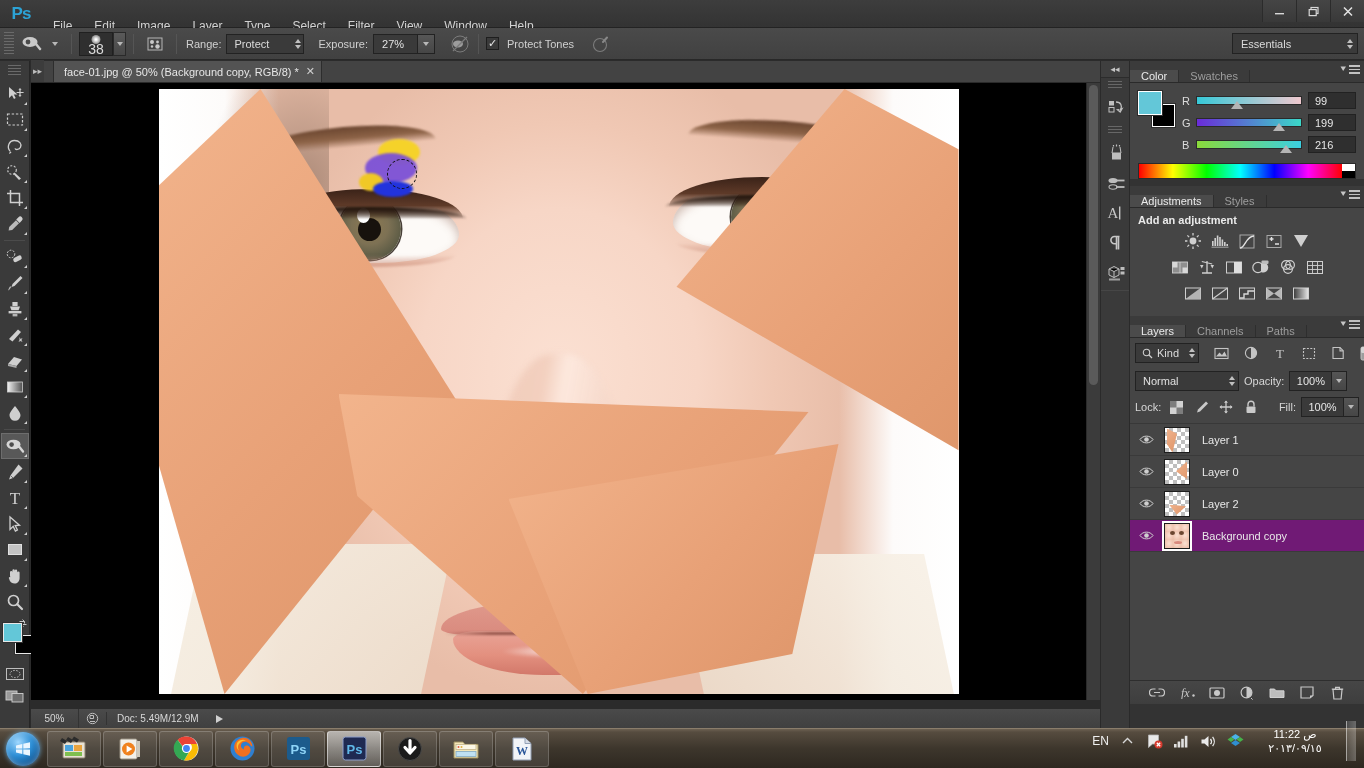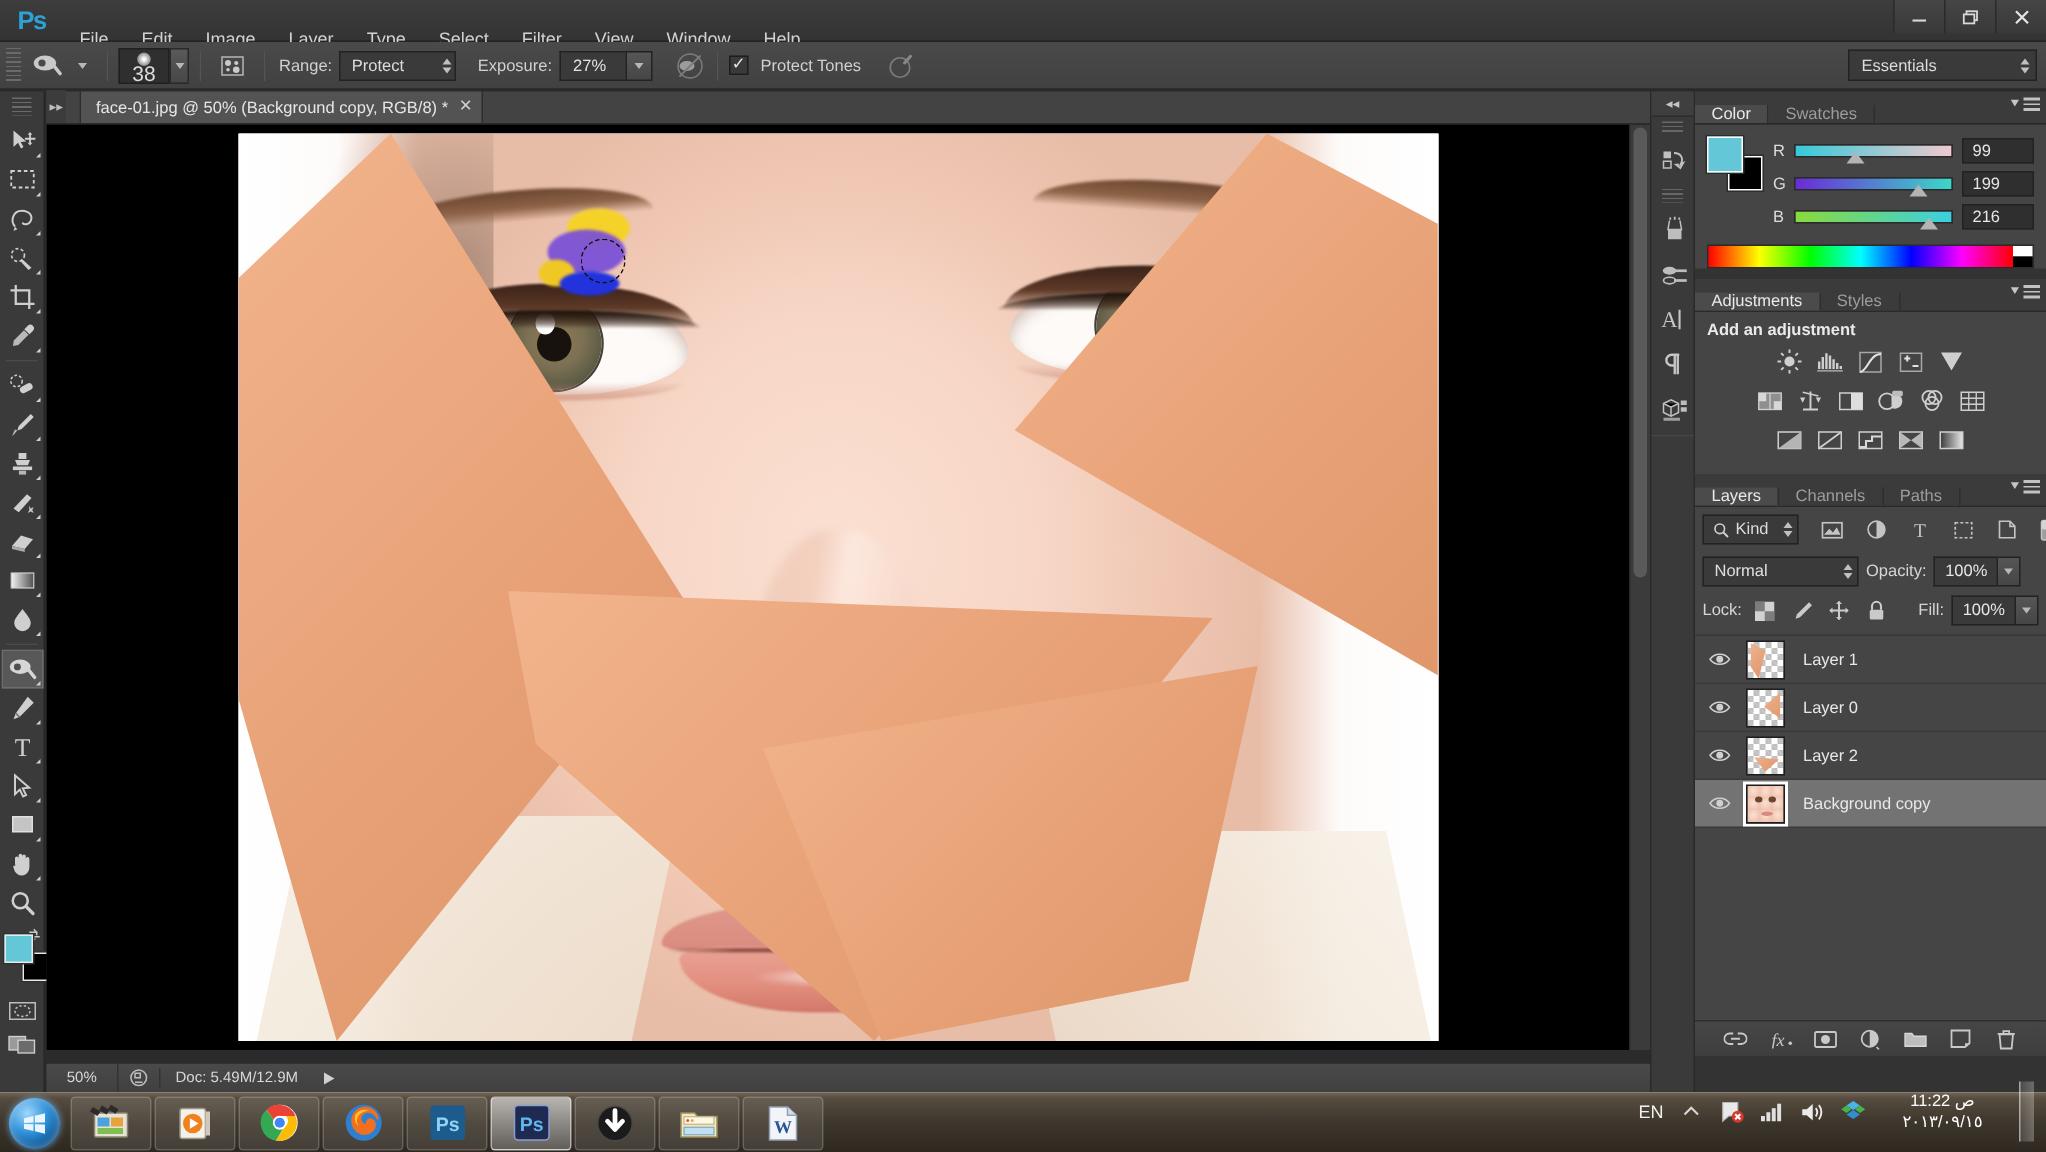--- a/index.html
+++ b/index.html
@@ -382,21 +382,21 @@
   .op-box .a { width: 16px; background: linear-gradient(#555,#464646);
     border: 1px solid #222; display: flex; align-items: center; justify-content: center; }
   .lock-row { display: flex; align-items: center; padding: 3px 5px 6px 5px; gap: 5px;
               border-bottom: 1px solid #383838; }
   .lock-lbl { font-size: 11px; color: #d6d6d6; }
   .lock-icn { width: 20px; height: 18px; display: flex; align-items: center;
               justify-content: center; }
   .layer-list { background: #454545; }
   .layer-row { display: flex; align-items: center; height: 32px;
     border-bottom: 1px solid #3a3a3a; padding-left: 4px; }
-  .layer-row.selected { background: #737373; }
+  .layer-row.selected { background: #701a75; }
   .eye-cell { width: 24px; display: flex; align-items: center; justify-content: center; }
   .thumb-cell { width: 38px; display: flex; align-items: center; justify-content: center; }
   .lay-thumb { width: 26px; height: 26px; border: 1px solid #1d1d1d;
     background-image:
       linear-gradient(45deg, #bfbfbf 25%, transparent 25%, transparent 75%, #bfbfbf 75%),
       linear-gradient(45deg, #bfbfbf 25%, #fff 25%, #fff 75%, #bfbfbf 75%);
     background-size: 8px 8px; background-position: 0 0, 4px 4px; position: relative;
     overflow: hidden; }
   .lay-thumb.sel { box-shadow: 0 0 0 2px #fff; }
   .lt-shape { position: absolute; background: linear-gradient(135deg,#f0b28c,#dd9468); }

